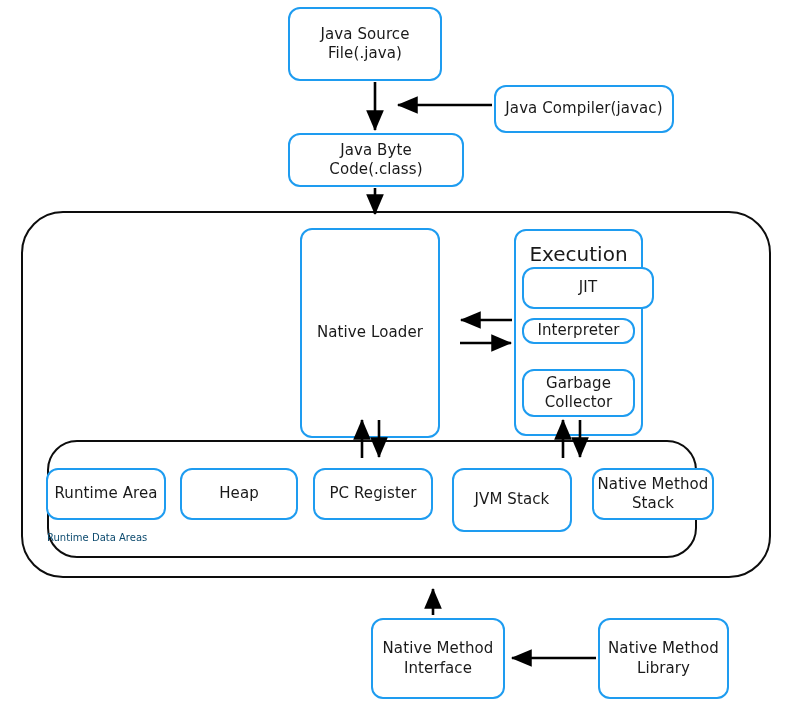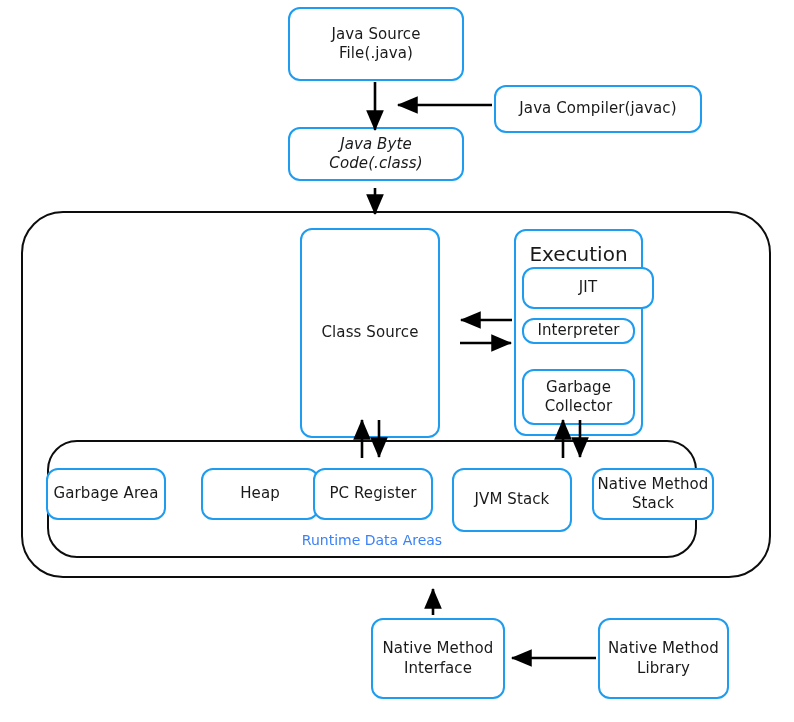--- a/index.html
+++ b/index.html
@@ -62,23 +62,23 @@
   .exec-title {
     position: absolute;
     width: 100%;
     text-align: center;
     font-size: 20px;
     color: #1a1a1a;
     z-index: 4;
   }
   .rda-label {
     position: absolute;
-    text-align: center;
-    font-size: 14px;
-    color: #3b82f6;
+    text-align: left;
+    font-size: 10px;
+    color: #0c4a6e;
     z-index: 4;
     white-space: nowrap;
   }
   
   .arrow-svg {
     position: absolute;
     left: 0;
     top: 0;
     width: 794px;
     height: 722px;
@@ -89,44 +89,44 @@
     stroke: #000000;
     stroke-width: 2.6px;
     fill: none;
   }
 </style>
 </head>
 <body>
 
 <div id="canvas">
 
-  <div class="node" style="left:288px; top:7px; width:176px; height:74px;">Java Source
+  <div class="node" style="left:288px; top:7px; width:154px; height:74px;">Java Source
 File(.java)</div>
 
-  <div class="node" style="left:494px; top:85px; width:208px; height:48px;">Java Compiler(javac)</div>
+  <div class="node" style="left:494px; top:85px; width:180px; height:48px;">Java Compiler(javac)</div>
 
-  <div class="node" style="left:288px; top:127px; width:176px; height:54px;font-style:italic;">Java Byte
+  <div class="node" style="left:288px; top:133px; width:176px; height:54px;">Java Byte
 Code(.class)</div>
 
   <div class="container jvm" style="left:21px; top:211px; width:750px; height:367px;"></div>
 
-  <div class="node" style="left:300px; top:228px; width:140px; height:210px;">Class Source</div>
+  <div class="node" style="left:300px; top:228px; width:140px; height:210px;">Native Loader</div>
 
   <div class="exec-box" style="left:514px; top:229px; width:129px; height:207px;"></div>
   <div class="exec-title" style="left:514px; top:242px; width:129px;">Execution</div>
 
   <div class="node" style="left:522px; top:267px; width:132px; height:42px;">JIT</div>
   <div class="node" style="left:522px; top:318px; width:113px; height:26px;">Interpreter</div>
-  <div class="node" style="left:522px; top:369px; width:113px; height:56px;">Garbage
+  <div class="node" style="left:522px; top:369px; width:113px; height:48px;">Garbage
 Collector</div>
 
   <div class="container rda" style="left:47px; top:440px; width:650px; height:118px;"></div>
 
-  <div class="node" style="left:46px; top:468px; width:120px; height:52px;">Garbage Area</div>
-  <div class="node" style="left:180px; top:468px; width:118px; height:52px;margin-left:21px;">Heap</div>
+  <div class="node" style="left:46px; top:468px; width:120px; height:52px;">Runtime Area</div>
+  <div class="node" style="left:180px; top:468px; width:118px; height:52px;">Heap</div>
   <div class="node" style="left:313px; top:468px; width:120px; height:52px;">PC Register</div>
   <div class="node" style="left:452px; top:468px; width:120px; height:64px;">JVM Stack</div>
   <div class="node" style="left:592px; top:468px; width:122px; height:52px;">Native Method
 Stack</div>
 
   <div class="rda-label" style="left:47px; top:532px; width:650px;">Runtime Data Areas</div>
 
   <div class="node" style="left:371px; top:618px; width:134px; height:81px;">Native Method
 Interface</div>
   <div class="node" style="left:598px; top:618px; width:131px; height:81px;">Native Method

